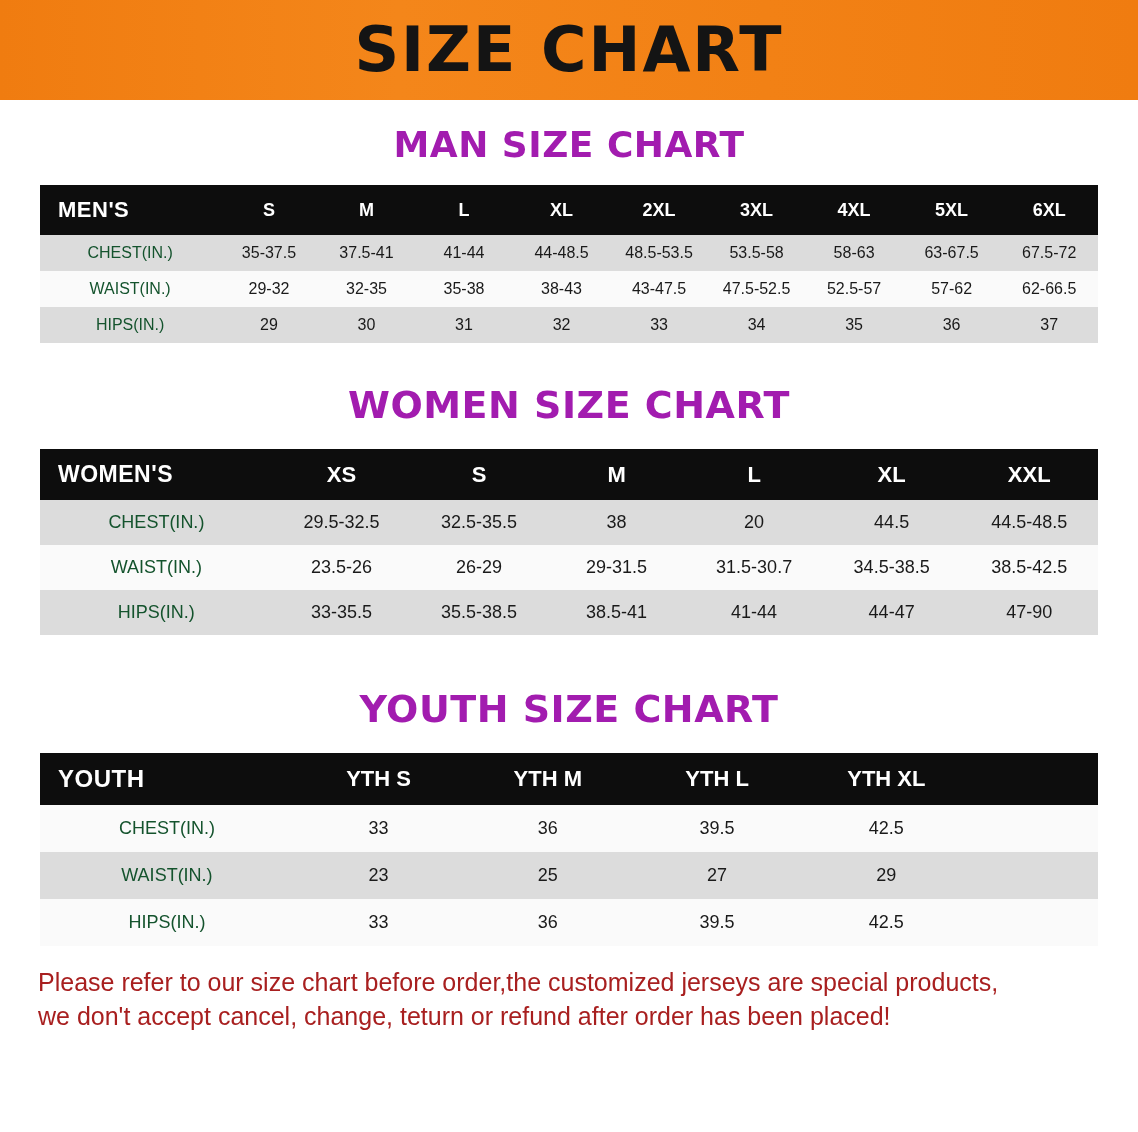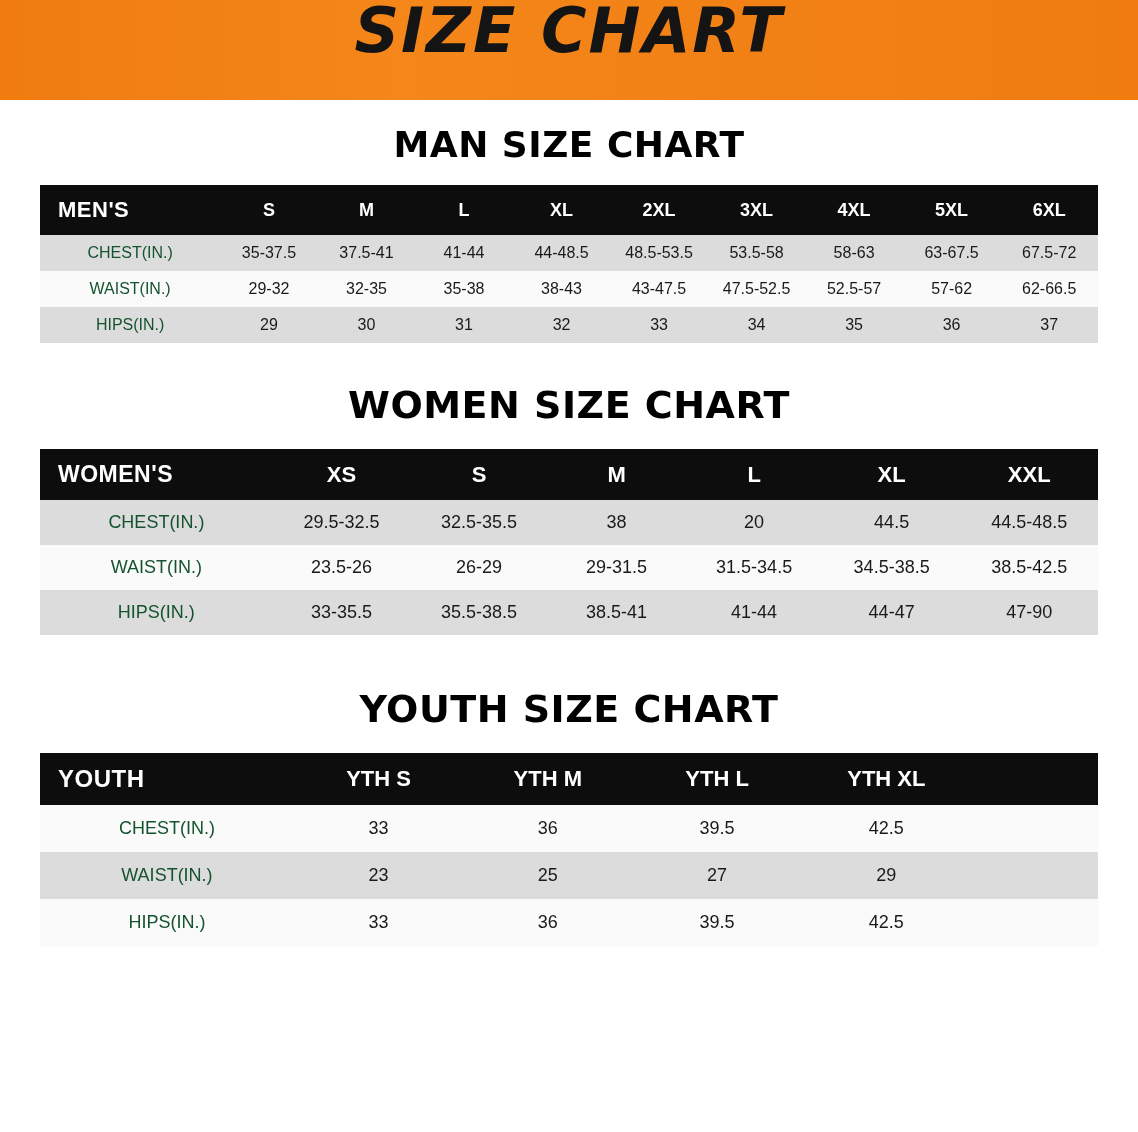--- a/index.html
+++ b/index.html
@@ -19,40 +19,39 @@
     width: 1138px;
     height: 1132px;
     background: #ffffff;
   }
 
   
   .banner {
     height: 100px;
     background: linear-gradient(90deg, #f07c10 0%, #f4861a 35%, #f07c10 100%);
     display: flex;
-    align-items: flex-start;
+    align-items: center;
     justify-content: center;
-    font-style: italic;
   }
   .banner-title {
     font-family: "DejaVu Sans", sans-serif;
     font-weight: bold;
     font-size: 62px;
     letter-spacing: 2px;
     color: #141414;
     line-height: 1;
     text-align: center;
   }
 
   
   .section-title {
     text-align: center;
     font-family: "DejaVu Sans", sans-serif;
     font-weight: bold;
-    color: #000000;
+    color: #a21caf;
     letter-spacing: 0.5px;
   }
   .title-man    { font-size: 36px; margin-top: 24px; margin-bottom: 20px; }
   .title-women  { font-size: 38px; margin-top: 40px; margin-bottom: 22px; }
   .title-youth  { font-size: 38px; margin-top: 52px; margin-bottom: 22px; }
 
   
   .table-wrap {
     padding: 0 40px;
   }
@@ -234,21 +233,21 @@
           <td>38</td>
           <td>20</td>
           <td>44.5</td>
           <td>44.5-48.5</td>
         </tr>
         <tr class="band-white">
           <td class="row-label">WAIST(IN.)</td>
           <td>23.5-26</td>
           <td>26-29</td>
           <td>29-31.5</td>
-          <td>31.5-34.5</td>
+          <td>31.5-30.7</td>
           <td>34.5-38.5</td>
           <td>38.5-42.5</td>
         </tr>
         <tr class="band-gray">
           <td class="row-label">HIPS(IN.)</td>
           <td>33-35.5</td>
           <td>35.5-38.5</td>
           <td>38.5-41</td>
           <td>41-44</td>
           <td>44-47</td>
@@ -301,14 +300,18 @@
           <td>33</td>
           <td>36</td>
           <td>39.5</td>
           <td>42.5</td>
           <td></td>
         </tr>
       </tbody>
     </table>
   </div>
 
+  <div class="footer-note">
+    <span class="line">Please refer to our size chart before order,the customized jerseys are special products,</span>
+    <span class="line">we don't accept cancel, change, teturn or refund after order has been placed!</span>
+  </div>
 
 </div>
 
 </body></html>

